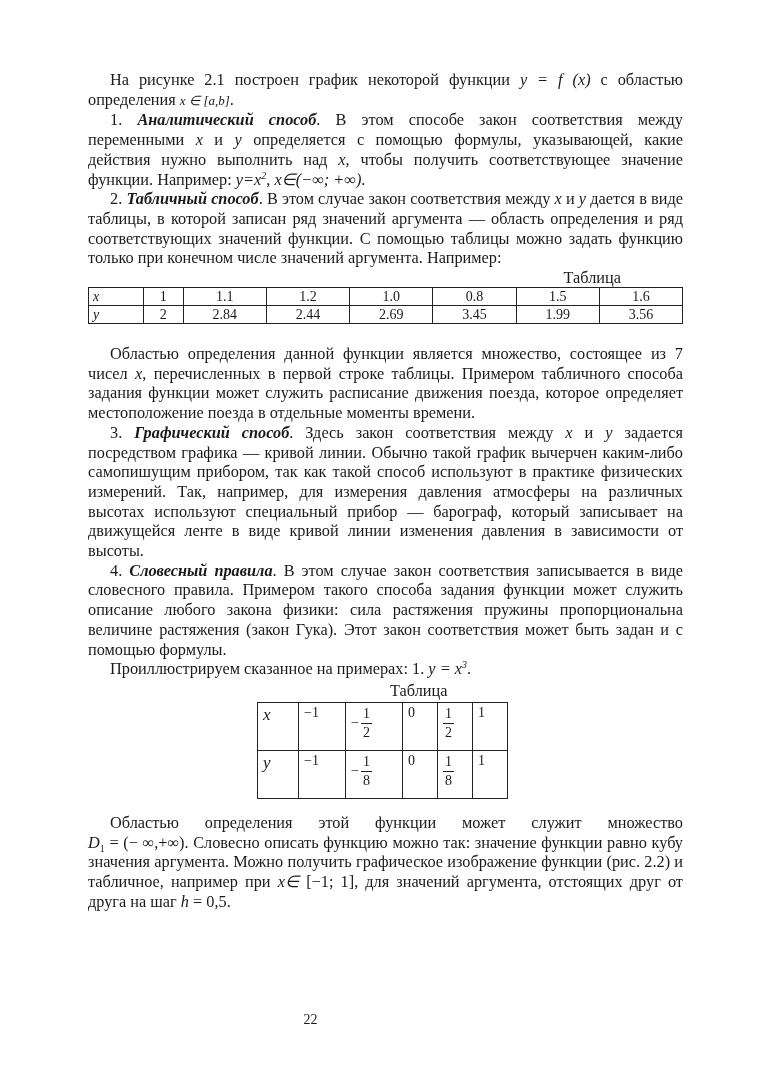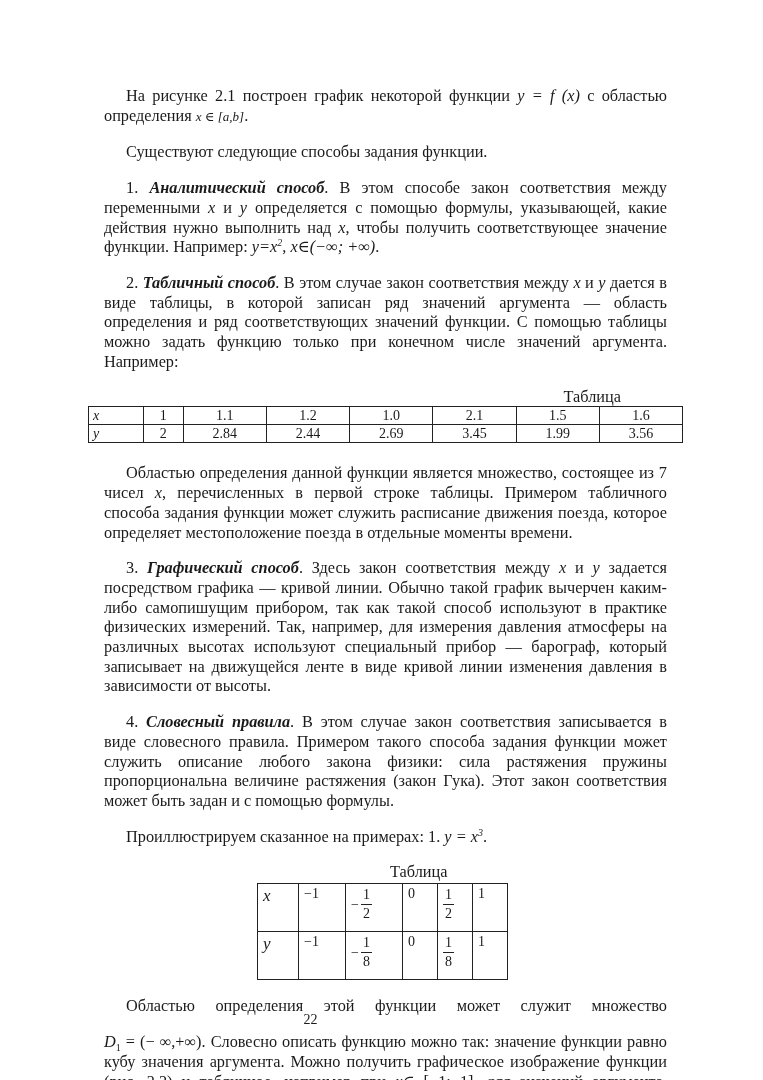--- a/index.html
+++ b/index.html
@@ -1,19 +1,19 @@
 <!DOCTYPE html>
 <html><head>
 <meta charset="utf-8">
 <style>
   html, body { margin: 0; padding: 0; background: #ffffff; }
   body { width: 763px; height: 1080px; position: relative; overflow: hidden;
          font-family: "Liberation Serif", "DejaVu Serif", serif; color: #1a1a1a; }
   .page { position: absolute; left: 88px; top: 70px; width: 595px; }
-  .p { font-size: 16.3px; line-height: 19.7px; text-align: justify; margin: 16px; }
+  .p { font-size: 16.3px; line-height: 19.7px; text-align: justify; margin: 0; font-family: Liberation Serif, serif; }
   .ind { text-indent: 22px; }
   .i { font-style: italic; }
   .bi { font-style: italic; font-weight: bold; }
   .small-math { font-size: 13px; }
   .cap { text-align: right; font-size: 16.3px; line-height: 19px; margin: 0; }
   .cap1 { padding-right: 62px; }
   table.t1 { width: 595px; border-collapse: collapse; font-size: 14px; margin-bottom: 20px; }
   table.t1 td { border: 1.3px solid #222; padding: 0 4px; height: 17px; line-height: 17px; text-align: center; }
   table.t1 td.h { text-align: left; font-style: italic; width: 46px; }
   .cap2 { text-align: left; padding-left: 302px; font-size: 16.3px; line-height: 19px; margin: 2px 0 2px 0; }
@@ -28,36 +28,35 @@
   sup { font-size: 10px; vertical-align: super; line-height: 0; }
   sub { font-size: 10px; vertical-align: sub; line-height: 0; }
 </style>
 </head>
 <body>
 
 <div class="page">
 
   <p class="p ind"><span>На рисунке 2.1 построен график некоторой функции </span><span class="i">y = f (x)</span><span> с областью определения </span><span class="i small-math">x ∈ [a,b]</span><span>.</span></p>
 
-  <p class="p ind">Существуют следующие способы задания функции.</p>
 
   <p class="p ind"><span>1. </span><span class="bi">Аналитический способ</span><span>. В этом способе закон соответствия между переменными </span><span class="i">x</span><span> и </span><span class="i">y</span><span> определяется с помощью формулы, указывающей, какие действия нужно выполнить над </span><span class="i">x</span><span>, чтобы получить соответствующее значение функции. Например: </span><span class="i">y=x</span><sup class="i">2</sup><span>, </span><span class="i">x∈(−∞; +∞)</span><span>.</span></p>
 
   <p class="p ind"><span>2. </span><span class="bi">Табличный способ</span><span>. В этом случае закон соответствия между </span><span class="i">x</span><span> и </span><span class="i">y</span><span> дается в виде таблицы, в которой записан ряд значений аргумента — область определения и ряд соответствующих значений функции. С помощью таблицы можно задать функцию только при конечном числе значений аргумента. Например:</span></p>
 
   <p class="cap cap1">Таблица</p>
   <table class="t1">
     <tbody>
         <tr>
       <td class="h">x</td>
       <td>1</td>
       <td>1.1</td>
       <td>1.2</td>
       <td>1.0</td>
-      <td>2.1</td>
+      <td>0.8</td>
       <td>1.5</td>
       <td>1.6</td>
     </tr>
     <tr>
       <td class="h">y</td>
       <td>2</td>
       <td>2.84</td>
       <td>2.44</td>
       <td>2.69</td>
       <td>3.45</td>

